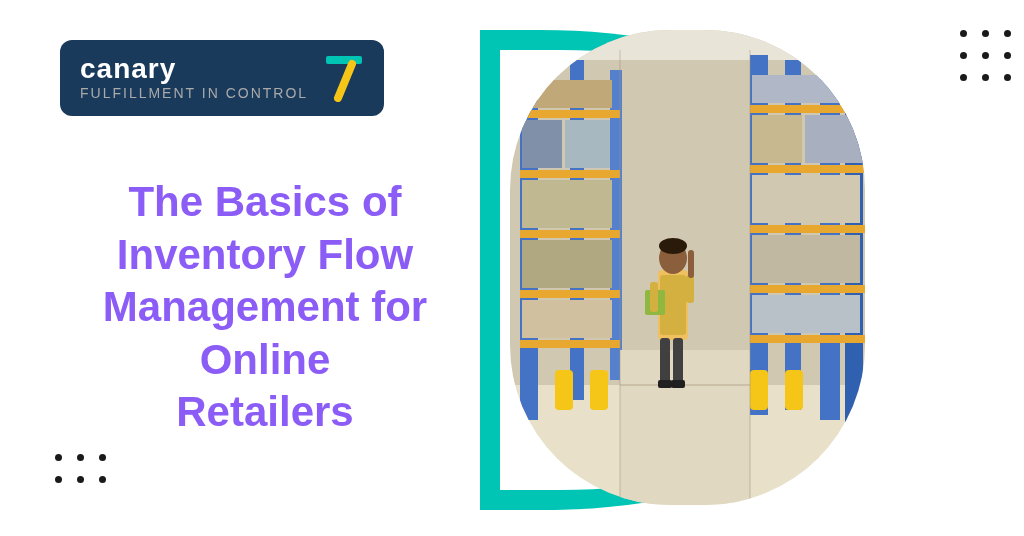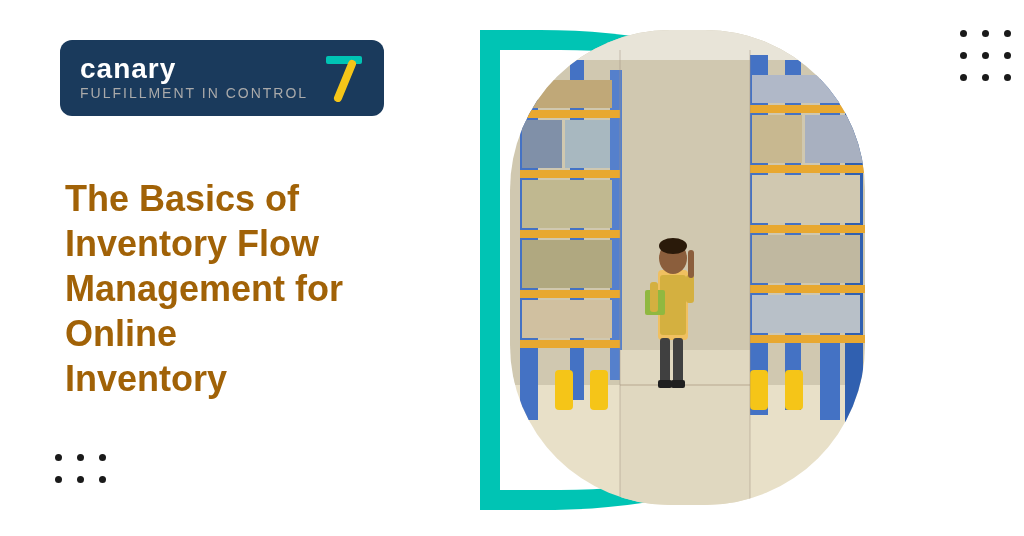--- a/index.html
+++ b/index.html
@@ -70,24 +70,25 @@
     }
 
     .logo-icon {
       display: flex;
       align-items: center;
       justify-content: center;
     }
 
     
     .headline {
-      font-size: 36px;
+      font-size: 42px;
       font-weight: 900;
-      color: #a16207;
+      color: #8b5cf6;
       line-height: 1.25;
+      text-align: center;
       max-width: 400px;
       margin: 20px auto 0 auto;
     }
 
     
     .dot-grid-bottom {
       position: absolute;
       bottom: 50px;
       left: 55px;
       display: grid;
@@ -174,21 +175,21 @@
 
             <path d="M 28 10 L 14 44" stroke="#f5c518" stroke-width="8" stroke-linecap="round"></path>
           </svg>
         </div>
       </div>
     </div>
 
     <div class="headline">
       <span>The Basics of Inventory Flow</span><br>
       <span>Management for Online</span><br>
-      <span>Inventory</span>
+      <span>Retailers</span>
     </div>
 
     <div class="dot-grid-bottom">
       <div class="dot"></div>
       <div class="dot"></div>
       <div class="dot"></div>
       <div class="dot"></div>
       <div class="dot"></div>
       <div class="dot"></div>
     </div>

